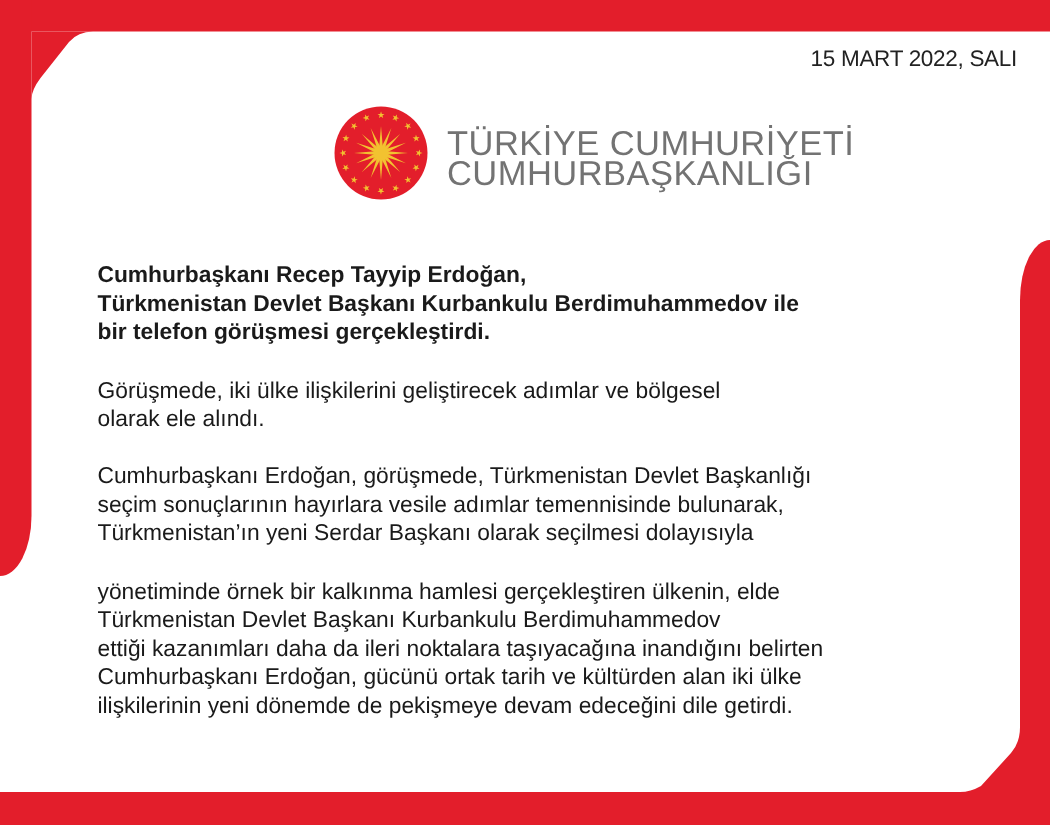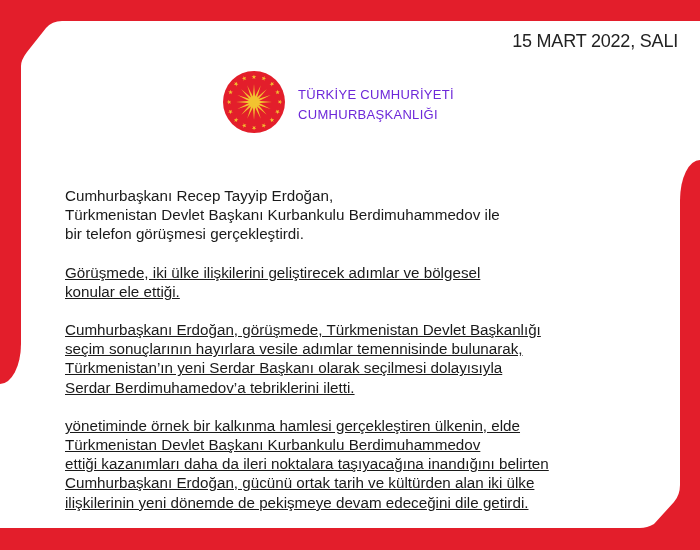--- a/index.html
+++ b/index.html
@@ -5,26 +5,26 @@
   html, body { margin:0; padding:0; }
   body { width:700px; height:550px; position:relative; overflow:hidden; background:#ffffff; font-family:"Liberation Sans", sans-serif; }
   .red { background:#e31e2b; position:absolute; }
   #top-bar { left:0; top:0; width:700px; height:21px; }
   #left-bar { left:0; top:0; width:21px; height:384px; border-bottom-right-radius:21px 40px; }
   #right-bar { left:680px; top:160px; width:20px; height:390px; border-top-left-radius:20px 40px; }
   #bottom-bar { left:0; top:528px; width:700px; height:22px; }
   .corner { position:absolute; }
   #corner-tl { left:0; top:0; width:70px; height:70px; }
   #corner-br { left:630px; top:480px; width:70px; height:70px; }
-  #date { position:absolute; right:22px; top:31px; font-size:18px; color:#222; letter-spacing:-0.2px; }
+  #date { position:absolute; right:22px; top:31px; font-size:15px; color:#222; letter-spacing:-0.2px; }
   #emblem { position:absolute; left:222px; top:70px; width:64px; height:64px; }
-  #org { position:absolute; left:298px; top:85px; font-size:13px; line-height:20px; color:#6d28d9; letter-spacing:0.3px; }
+  #org { position:absolute; left:298px; top:85px; font-size:23px; line-height:20px; color:#737373; letter-spacing:0.3px; }
   #content { position:absolute; left:65px; top:170px; width:560px; color:#1a1a1a; font-size:15.2px; line-height:19.2px; }
-  #headline { font-weight:normal; margin:16px 0 19px 0; }
-  .para { margin:0 0 19px 0;text-decoration:underline; }
+  #headline { font-weight:bold; margin:4px 0 19px 0; }
+  .para { margin:0 0 19px 0; }
   .line { display:block; white-space:nowrap; }
 </style>
 </head>
 <body>
 
 <div class="red" id="top-bar"></div>
 <div class="red" id="left-bar"></div>
 <svg class="corner" id="corner-tl" viewBox="0 0 70 70">
   <path d="M21 21 L70 21 L70 21 L62 21 Q52 21 46 28 L27 52 Q21 60 21 66 L21 21 Z" fill="#e31e2b"></path>
 </svg>
@@ -85,27 +85,26 @@
 </div>
 
 <div id="content">
   <div id="headline">
     <span class="line">Cumhurbaşkanı Recep Tayyip Erdoğan,</span>
     <span class="line">Türkmenistan Devlet Başkanı Kurbankulu Berdimuhammedov ile</span>
     <span class="line">bir telefon görüşmesi gerçekleştirdi.</span>
   </div>
   <div class="para">
     <span class="line">Görüşmede, iki ülke ilişkilerini geliştirecek adımlar ve bölgesel</span>
-    <span class="line">konular ele ettiği.</span>
+    <span class="line">olarak ele alındı.</span>
   </div>
   <div class="para">
     <span class="line">Cumhurbaşkanı Erdoğan, görüşmede, Türkmenistan Devlet Başkanlığı</span>
     <span class="line">seçim sonuçlarının hayırlara vesile adımlar temennisinde bulunarak,</span>
     <span class="line">Türkmenistan’ın yeni Serdar Başkanı olarak seçilmesi dolayısıyla</span>
-    <span class="line">Serdar Berdimuhamedov’a tebriklerini iletti.</span>
   </div>
   <div class="para">
     <span class="line">yönetiminde örnek bir kalkınma hamlesi gerçekleştiren ülkenin, elde</span>
     <span class="line">Türkmenistan Devlet Başkanı Kurbankulu Berdimuhammedov</span>
     <span class="line">ettiği kazanımları daha da ileri noktalara taşıyacağına inandığını belirten</span>
     <span class="line">Cumhurbaşkanı Erdoğan, gücünü ortak tarih ve kültürden alan iki ülke</span>
     <span class="line">ilişkilerinin yeni dönemde de pekişmeye devam edeceğini dile getirdi.</span>
   </div>
 </div>
 

